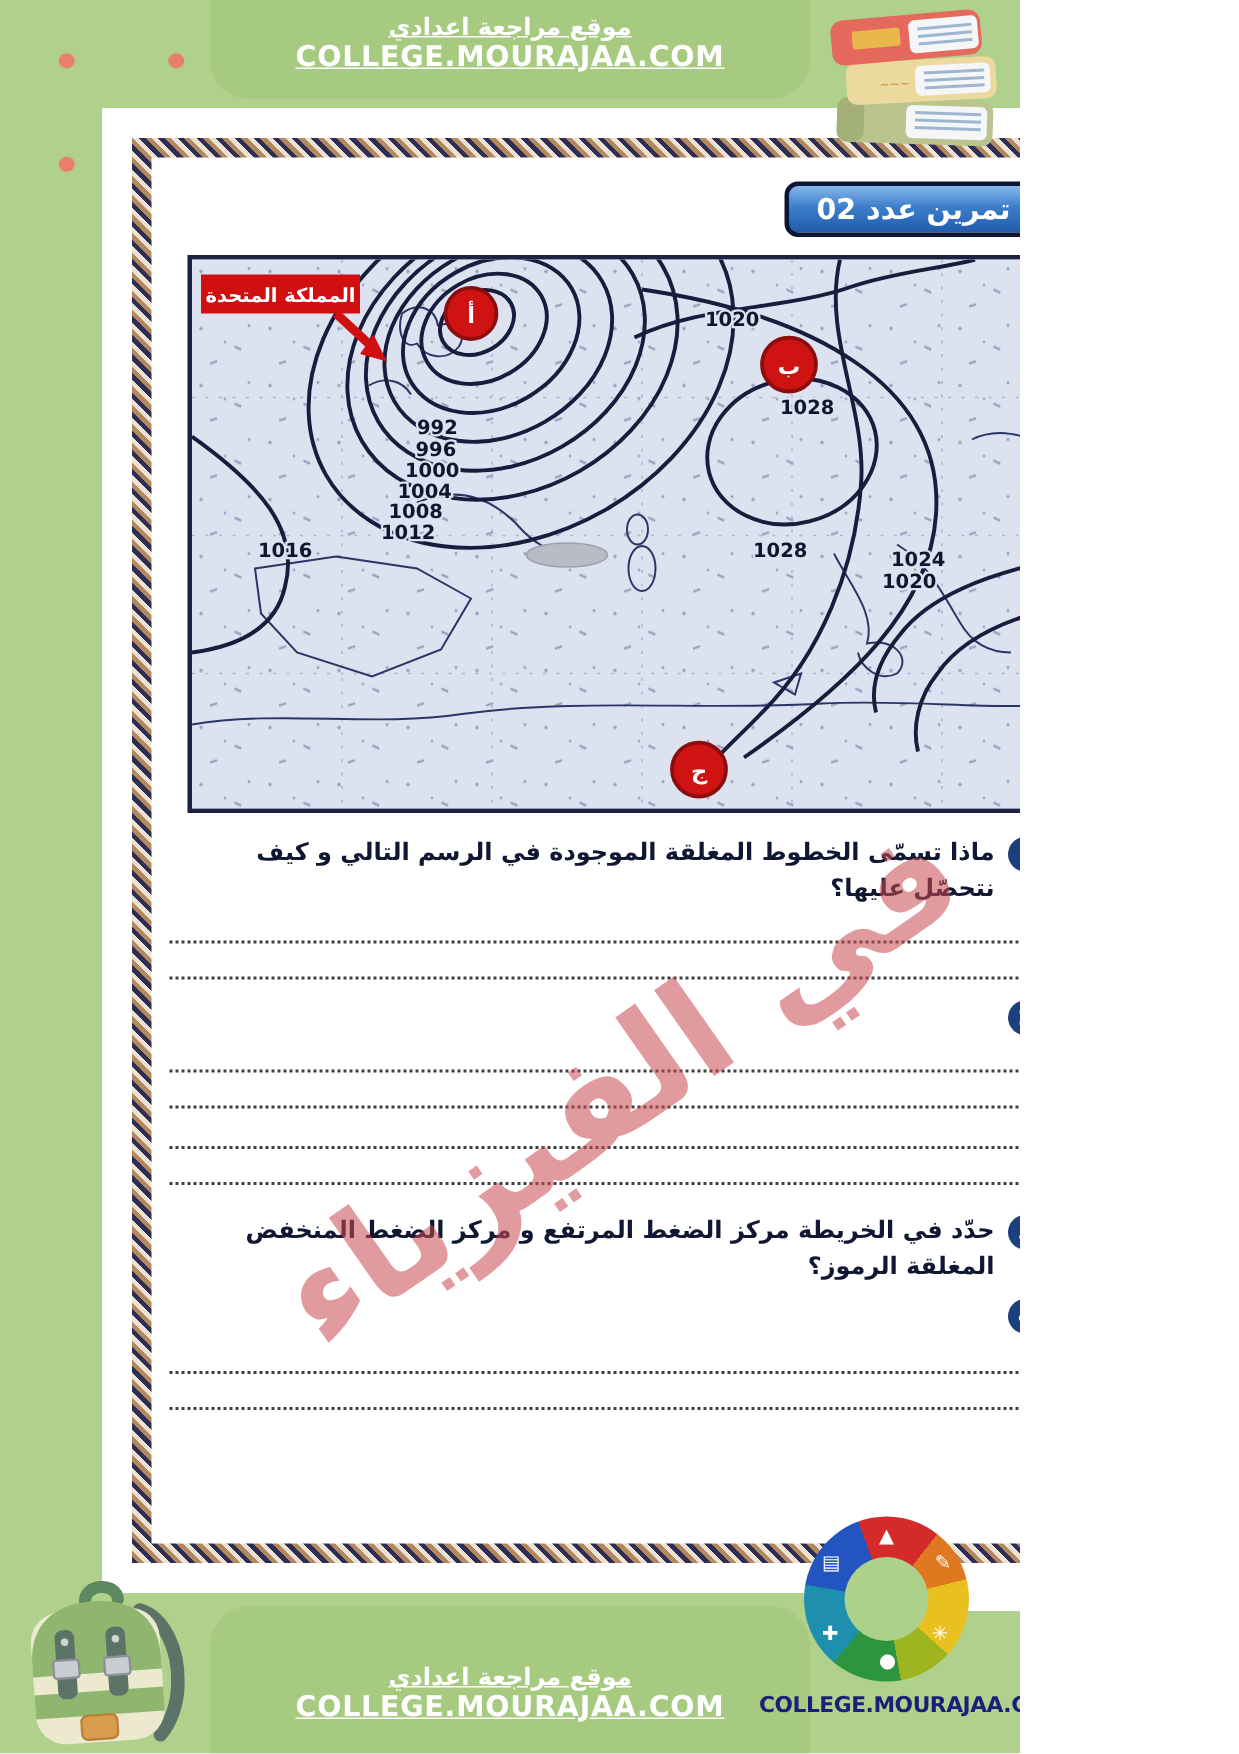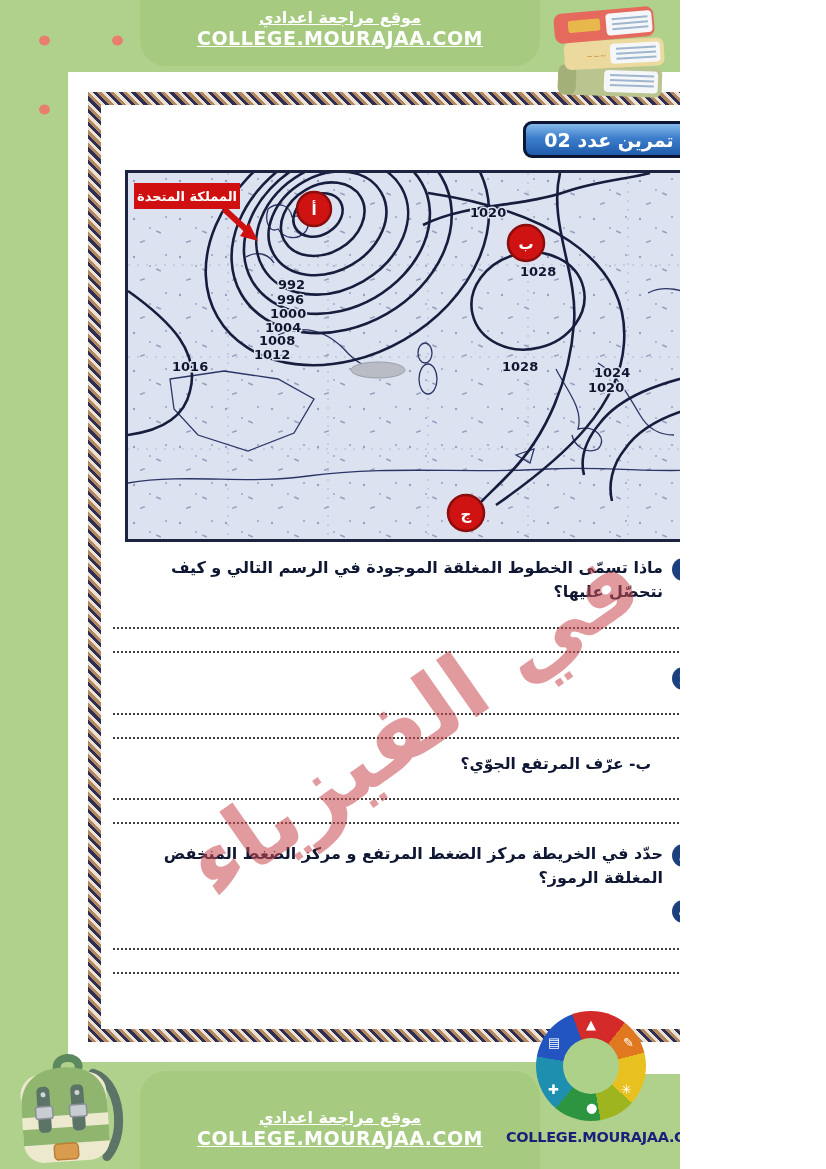--- a/index.html
+++ b/index.html
@@ -221,21 +221,20 @@
           <span class="q-text">ماذا تسمّى الخطوط المغلقة الموجودة في الرسم التالي و كيف نتحصّل عليها؟</span>
         </div>
         <div class="dotline mt6"></div>
         <div class="dotline"></div>
 
         <div class="q-row mt12">
           <span class="q-num">2</span>
         </div>
         <div class="dotline mt6"></div>
         <div class="dotline"></div>
-        <div class="q-sub mt16">ب- عرّف المرتفع الجوّي؟</div>
         <div class="dotline mt8"></div>
         <div class="dotline"></div>
 
         <div class="q-row mt18">
           <span class="q-num">3</span>
           <span class="q-text">حدّد في الخريطة مركز الضغط المرتفع و مركز الضغط المنخفض المغلقة الرموز؟</span>
         </div>
 
         <div class="q-row mt8">
           <span class="q-num">4</span>

